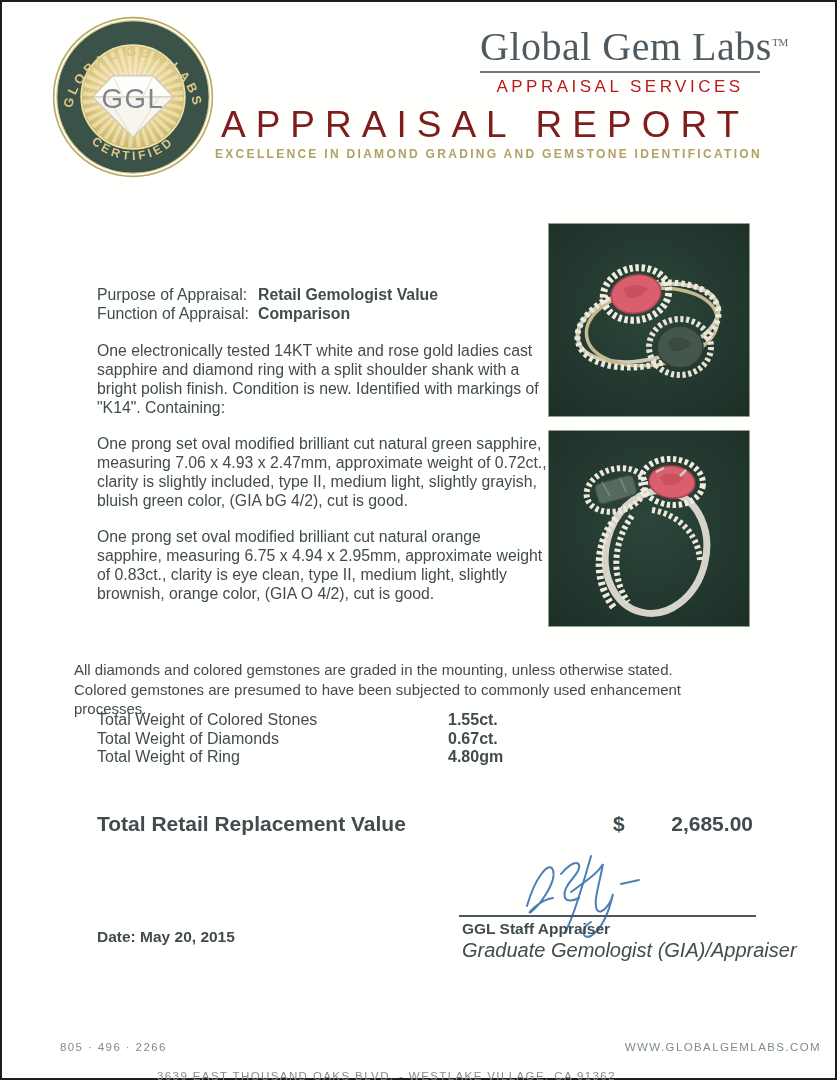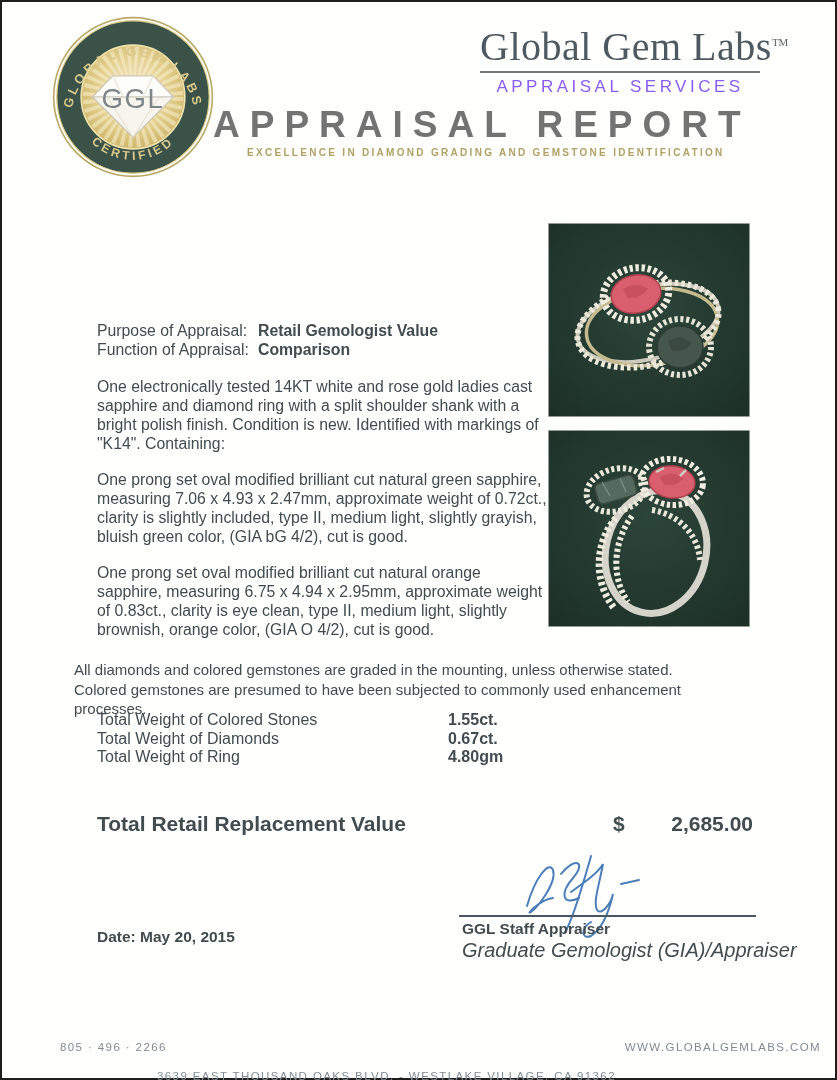--- a/index.html
+++ b/index.html
@@ -8,28 +8,28 @@
     background:#fffffe;overflow:hidden;
     box-shadow:inset 0 0 0 2px #1e1e1e;
     font-family:"Liberation Sans",sans-serif;color:#414c50;
   }
   
   .logo{position:absolute;left:52px;top:16px;width:162px;height:162px;}
   .brand{position:absolute;left:480px;top:26px;width:280px;text-align:center;}
   .brand-name{font-family:"Liberation Serif",serif;font-size:40px;color:#4e5a61;line-height:1.05;letter-spacing:.5px;white-space:nowrap;}
   .brand-tm{font-size:11px;vertical-align:super;letter-spacing:0;color:#5b676e;}
   .brand-rule{height:2px;background:#70797f;margin:3px 0 4px 0;}
-  .brand-sub{font-size:17px;letter-spacing:3.5px;color:#8b5cf6;white-space:nowrap;}
-  .report-title{position:absolute;left:213px;top:104px;font-size:37px;font-weight:bold;letter-spacing:10px;color:#737373;white-space:nowrap;}
-  .report-tagline{position:absolute;left:215px;top:147px;font-size:10px;letter-spacing:2.3px;color:#b1a166;font-weight:bold;white-space:nowrap;margin-left:32px;}
+  .brand-sub{font-size:17px;letter-spacing:3.5px;color:#b91c1c;white-space:nowrap;}
+  .report-title{position:absolute;left:221px;top:104px;font-size:37px;font-weight:normal;letter-spacing:10px;color:#7f1d1d;white-space:nowrap;}
+  .report-tagline{position:absolute;left:215px;top:147px;font-size:12px;letter-spacing:2.3px;color:#b1a166;font-weight:bold;white-space:nowrap;}
   
   .photo{position:absolute;left:548px;width:202px;}
   .photo svg{display:block;}
   
-  .bodycol{position:absolute;left:97px;top:285px;width:452px;font-size:15.8px;line-height:19px;margin-top:36px;}
+  .bodycol{position:absolute;left:97px;top:285px;width:452px;font-size:15.8px;line-height:19px;}
   .kvrow{display:flex;}
   .kvrow .k{width:161px;flex:none;}
   .kvrow .v{font-weight:bold;}
   .bodycol p{margin:0 0 17px 0;}
   .kv-block{margin-bottom:18px;}
   .disclaimer{position:absolute;left:74px;top:660px;width:652px;font-size:15px;line-height:19.5px;}
   
   .totals{position:absolute;left:97px;top:711px;width:560px;font-size:16px;line-height:18.5px;}
   .trow{display:flex;}
   .trow .tk{width:351px;flex:none;}

